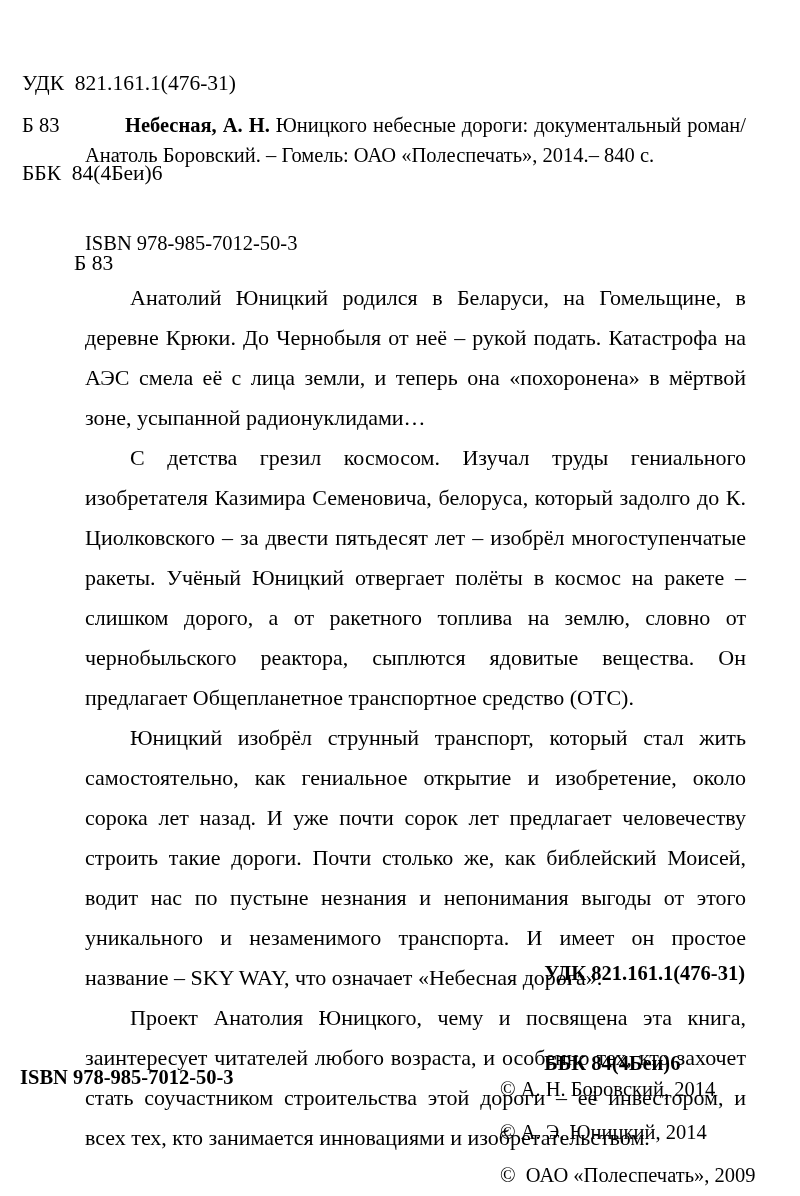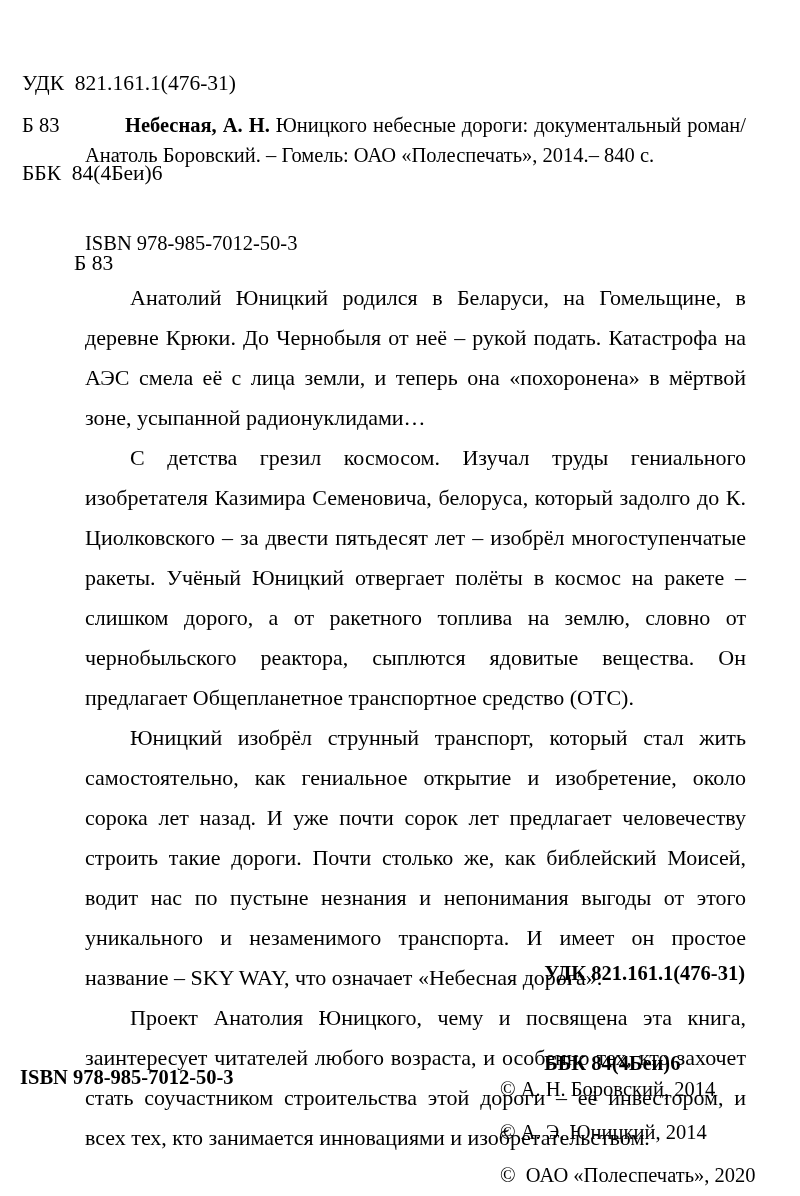--- a/index.html
+++ b/index.html
@@ -170,16 +170,16 @@
   <div class="class-footer">
     <div>УДК 821.161.1(476-31)</div>
     <div>ББК 84(4Беи)6</div>
   </div>
 
   <div class="isbn-bottom">ISBN 978-985-7012-50-3</div>
 
   <div class="copyrights">
     <p class="cp">© А. Н. Боровский, 2014</p>
     <p class="cp">© А. Э. Юницкий, 2014</p>
-    <p class="cp">©  ОАО «Полеспечать», 2020</p>
+    <p class="cp">©  ОАО «Полеспечать», 2009</p>
   </div>
 
 </div>
 
 </body></html>

